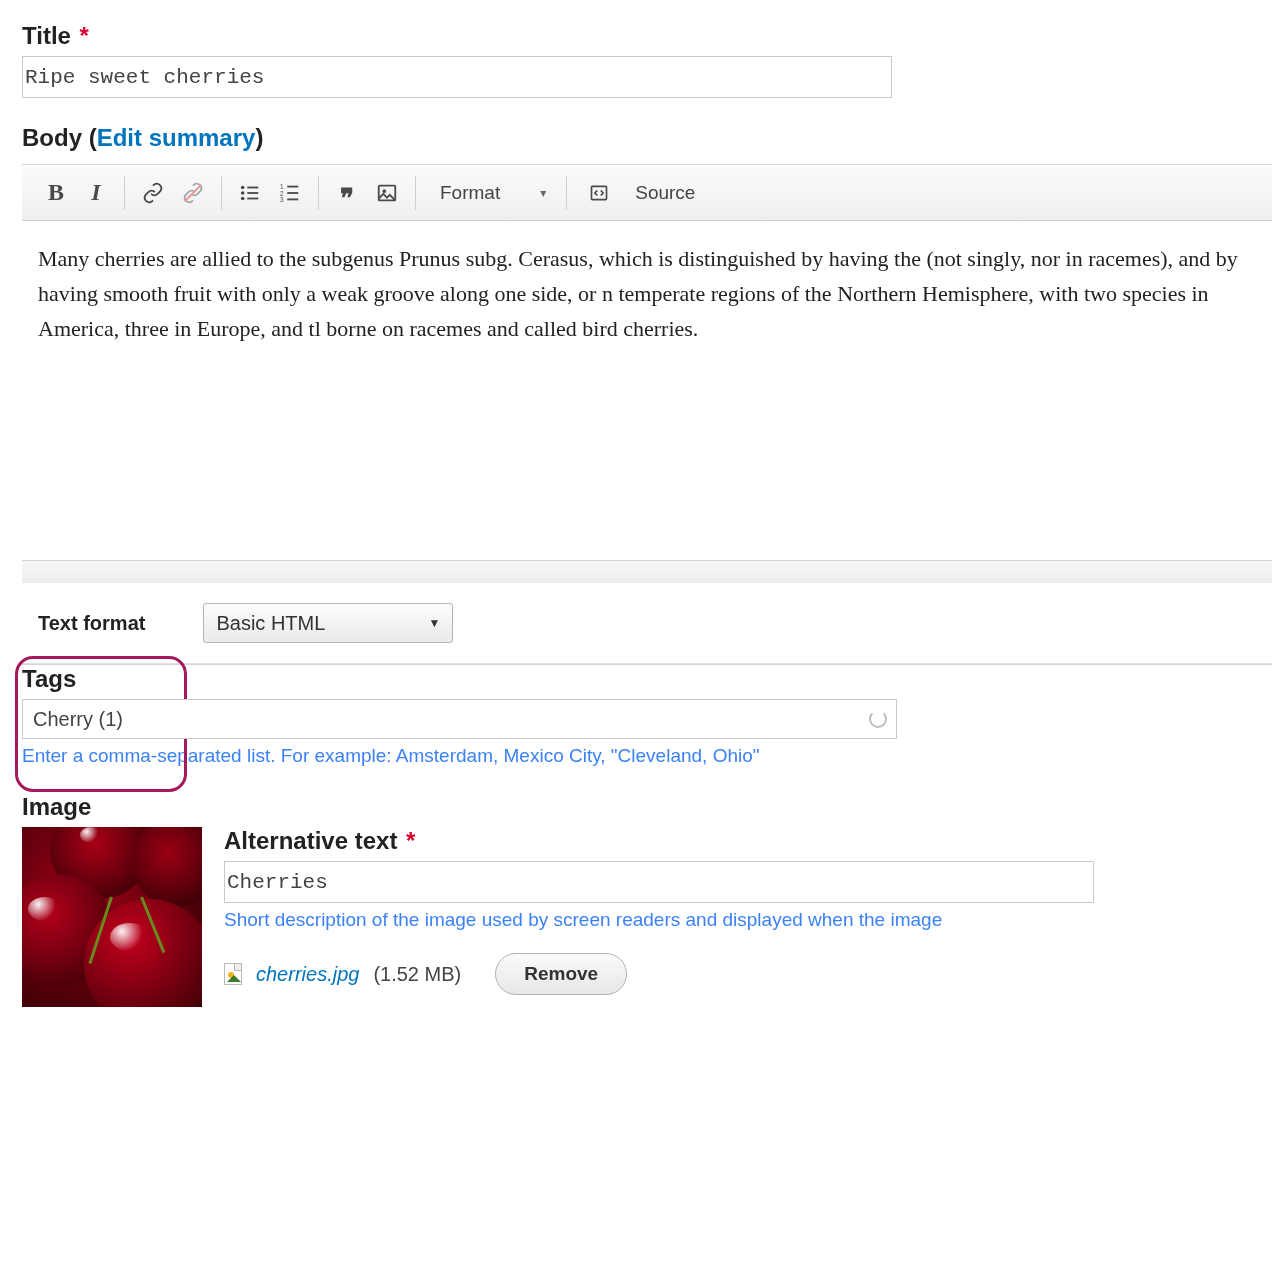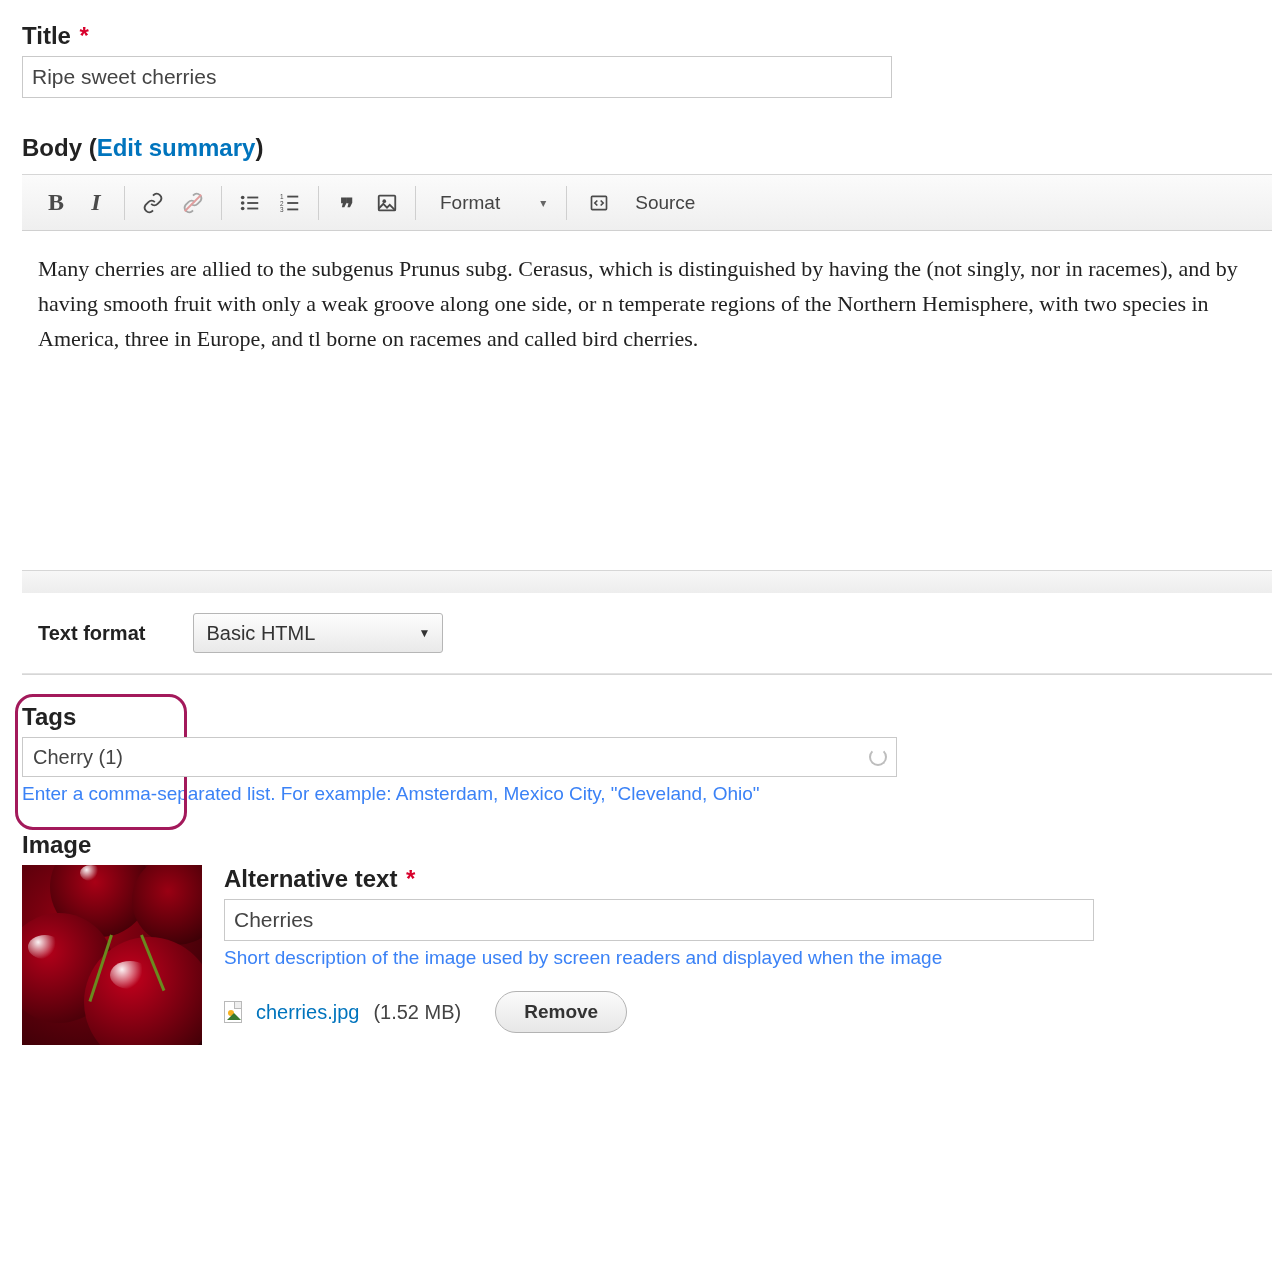--- a/index.html
+++ b/index.html
@@ -16,27 +16,27 @@
     font-weight: bold;
     font-size: 24px;
     margin: 0 0 6px 0;
     color: #222;
   }
   .required-star { color: #d8002c; margin-left: 2px; }
   .text-input {
     width: 870px;
     height: 42px;
     font-size: 21px;
-    padding: 4px 9px;
+    padding: 4px 2px;
     border: 1px solid #c9c9c9;
     background: #fff;
     color: #444;
-    font-family: Liberation Sans, sans-serif;
-  }
-  .body-label { margin-top: 36px; }
+    font-family: Liberation Mono, monospace;
+  }
+  .body-label { margin-top: 26px; }
   .body-label .paren { font-weight: bold; }
   .edit-summary-link { color: #0074bd; cursor: pointer; }
   
   .editor-wrap {
     margin-top: 12px;
     border-top: 1px solid #d6d6d6;
     border-bottom: 1px solid #d6d6d6;
   }
   .toolbar {
     display: flex;
@@ -79,36 +79,36 @@
     color: #222;
     border-bottom: 1px solid #d6d6d6;
     overflow: hidden;
     white-space: normal;
   }
   .editor-footer {
     background: linear-gradient(#f7f7f7, #ededed);
     height: 22px;
   }
   .text-format-row {
-    display: flex; align-items: center; gap: 12px;
+    display: flex; align-items: center; gap: 22px;
     padding: 20px 12px 20px 16px;
     border-bottom: 1px solid #e2e2e2;
   }
   .text-format-row .lbl { font-weight: bold; font-size: 20px; }
   .select-box {
     height: 40px; width: 250px;
     border: 1px solid #b6b6b6;
     border-radius: 3px;
     background: linear-gradient(#fdfdfd,#e9e9e9);
     display: flex; align-items: center; justify-content: space-between;
     padding: 0 12px; font-size: 20px; color: #333; cursor: pointer; margin-left: 36px;
   }
   .select-box .tri { font-size: 12px; color: #333; }
   
-  .tags-section { margin-top: 28px; position: relative; }
+  .tags-section { margin-top: 0; position: relative; }
   .tags-highlight {
     position: absolute;
     left: -7px; top: -9px;
     width: 172px; height: 136px;
     border: 3px solid #a3195b;
     border-radius: 18px;
     pointer-events: none;
   }
   .tags-input-wrap {
     width: 875px; position: relative;
@@ -148,21 +148,21 @@
   .file-icon {
     width: 18px; height: 22px; background:#fff; border:1px solid #b9b9b9; position:relative;
   }
   .file-icon::before{
     content:""; position:absolute; right:-1px; top:-1px; width:0;height:0;
     border-top:7px solid #fff0; border-left:7px solid #fff0;
   }
   .file-icon .corner{position:absolute; right:0; top:0; width:7px;height:7px; background:#eee; border-left:1px solid #b9b9b9; border-bottom:1px solid #b9b9b9;}
   .file-icon .sun{position:absolute; left:3px; top:8px; width:6px;height:6px; background:#f6b01e; border-radius:50%;}
   .file-icon .hill{position:absolute; left:2px; bottom:2px; width:0;height:0; border-left:7px solid transparent; border-right:7px solid transparent; border-bottom:7px solid #3a7a2e;}
-  .file-link { color:#0074bd; font-size: 20px; cursor:pointer;}
+  .file-link { color:#0074bd; font-size: 20px; cursor:pointer;font-style:italic;}
   .file-size { color:#444; font-size: 20px; }
   .remove-btn {
     margin-left: 20px;
     height: 42px; padding: 0 28px;
     border: 1px solid #b3b3b3; border-radius: 22px;
     background: linear-gradient(#fbfbfb,#e7e7e7);
     font-weight: bold; font-size: 19px; color:#333; cursor:pointer;
     font-family: inherit;
   }
   svg { display:block; }

